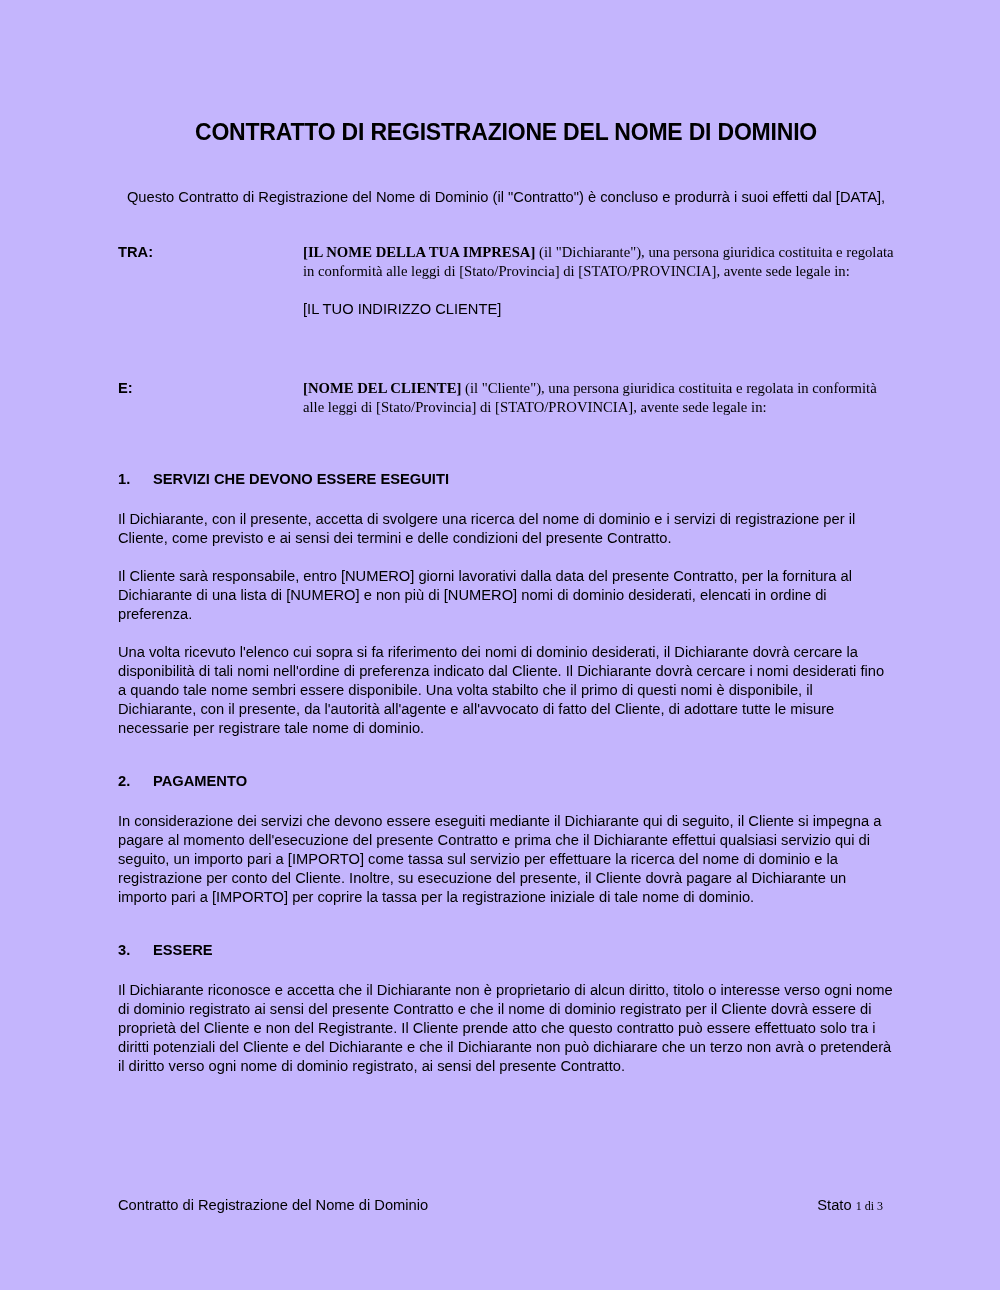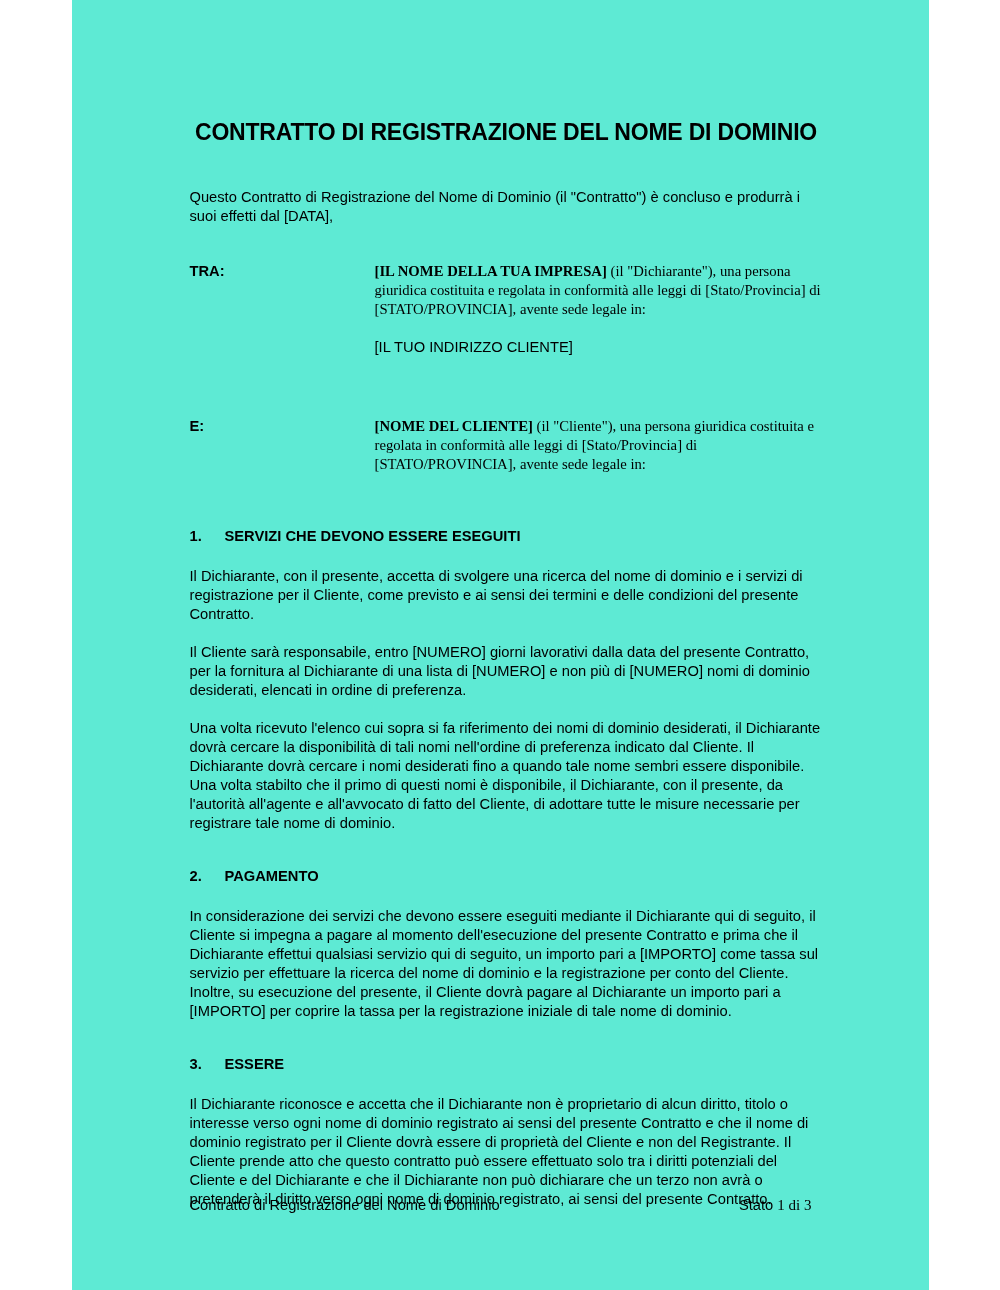--- a/index.html
+++ b/index.html
@@ -1,44 +1,44 @@
 <!DOCTYPE html>
 <html><head>
 <meta charset="utf-8">
 <style>
   * { margin: 0; padding: 0; box-sizing: border-box; }
   html, body { background: #ffffff; }
   body { font-family: "Liberation Sans", "DejaVu Sans", sans-serif; color: #000; }
 
   .page {
     position: relative;
-    width: 857px;
+    width: 1000px;
     height: 1290px;
     margin: 0 auto;
-    background: #5eead4;
+    background: #c4b5fd;
     padding: 118px 106px 0 118px;
     overflow: hidden;
   }
 
   .doc-title {
     font-size: 23px;
     line-height: 28px;
     font-weight: bold;
     text-align: center;
     letter-spacing: -0.2px;
     margin: 0 0 42px 0;
   }
 
   .body-text, .party-label, .section-heading, .footer {
     font-size: 14.7px;
     line-height: 19px;
   }
 
   p.body-text { margin: 0 0 19px 0; }
-  p.intro { margin-bottom: 36px; }
+  p.intro { margin-bottom: 36px; text-align: center; }
 
   .party-row { display: flex; }
   .party-row + .party-row { margin-top: 41px; }
   .party-label { font-weight: bold; width: 185px; flex: 0 0 185px; }
   .party-content { flex: 1; }
   .party-main { margin: 0; font-family: Liberation Serif, serif; }
   .party-address { margin: 21px 0 0 0; }
   .party-name { font-weight: bold; }
 
   .section-heading { margin: 34px 0 21px 0; font-weight: bold; display: flex; }
@@ -51,21 +51,21 @@
     position: absolute;
     left: 118px;
     right: 117px;
     top: 1196px;
     display: flex;
     justify-content: space-between;
     align-items: baseline;
   }
   .footer-right .page-field {
     font-family: "Liberation Serif", "DejaVu Serif", serif;
-    font-size: 15px;
+    font-size: 12px;
   }
 </style>
 </head>
 <body>
 
 <div class="page">
 
   <h1 class="doc-title">CONTRATTO DI REGISTRAZIONE DEL NOME DI DOMINIO</h1>
 
   <p class="body-text intro">Questo Contratto di Registrazione del Nome di Dominio (il "Contratto") è concluso e produrrà i suoi effetti dal [DATA],</p>

